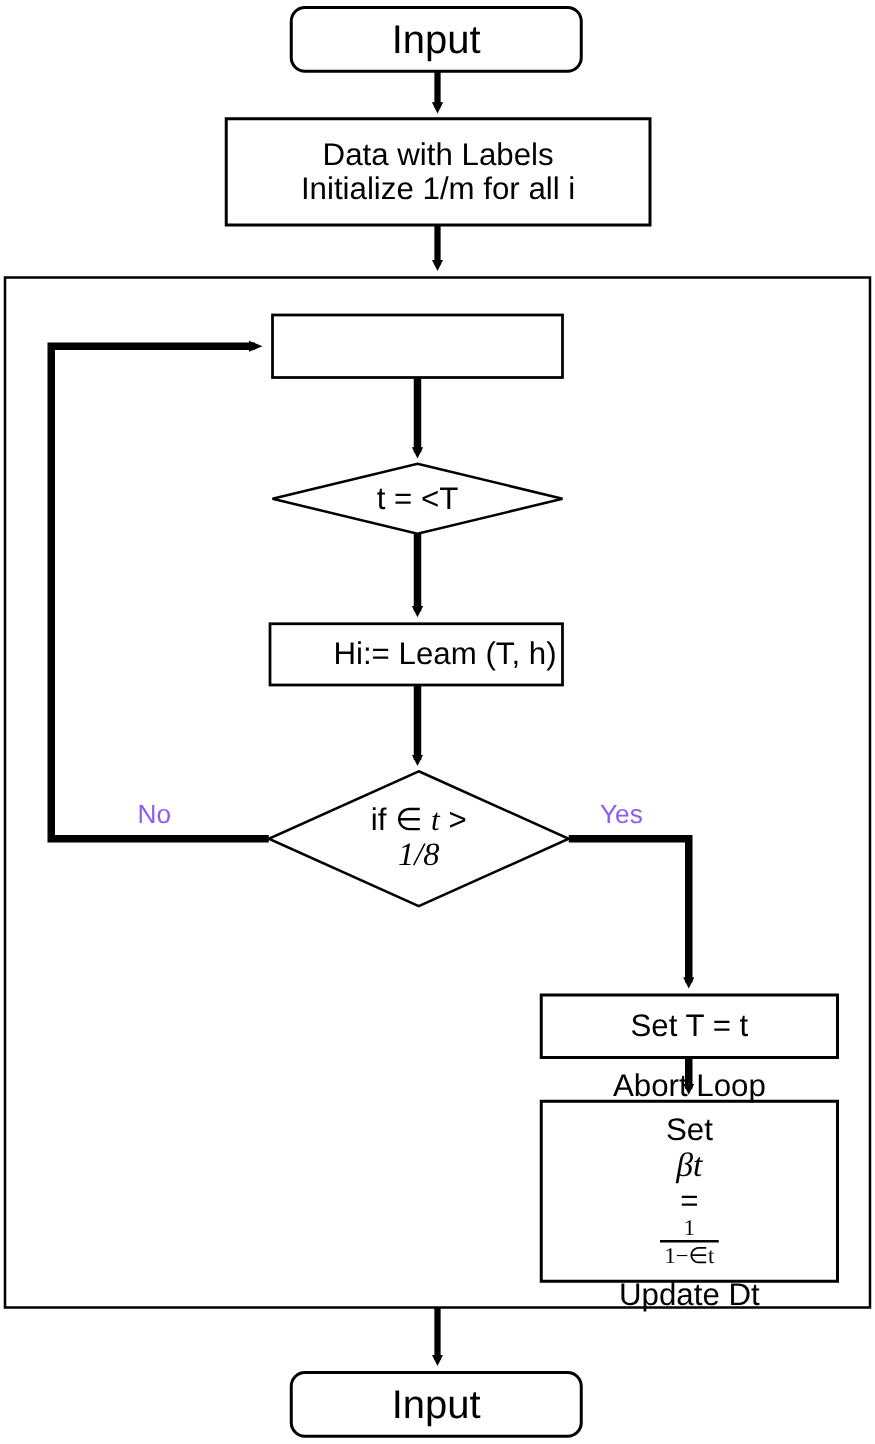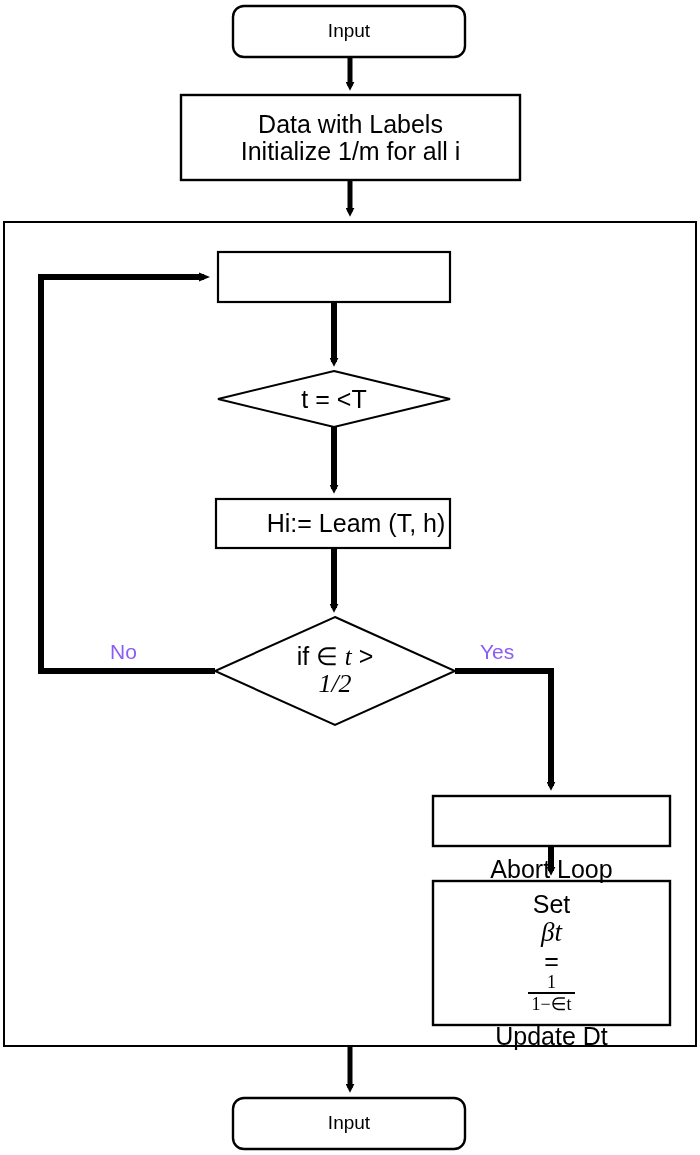--- a/index.html
+++ b/index.html
@@ -35,21 +35,21 @@
     line-height: 1.08;
     white-space: nowrap;
     pointer-events: none;
   }
   .edge-label {
     position: absolute;
     font-size: 21px;
     color: #8b5cf6;
     white-space: nowrap;
   }
-  .fsize-26 { font-size: 19px; text-align: center; }
+  .fsize-26 { font-size: 32px; text-align: center; }
   .fsize-25 { font-size: 25px; }
   .italic-var { font-style: italic; font-family: "Liberation Serif", serif; }
   .greek { font-style: italic; font-family: "Liberation Serif", serif; }
   .frac {
     display: inline-flex;
     flex-direction: column;
     align-items: center;
     justify-content: center;
     vertical-align: middle;
     margin: 0 2px;
@@ -145,23 +145,26 @@
   </div>
 
   <div class="node-text fsize-25" style="left:216px; top:499px; width:280px; height:49px;">
     <span>Hi:= Leam (T, h)</span>
   </div>
 
   <div class="node-text fsize-25" style="left:215px; top:617px; width:240px; height:108px;">
     <span>
       <span>if ∈ </span><span class="italic-var">t</span><span> &gt;</span>
     </span>
-    <span class="italic-var" style="font-size:26px;">1/2</span>
+    <span class="italic-var" style="font-size:26px;">1/8</span>
   </div>
 
+  <div class="node-text fsize-25" style="left:433px; top:796px; width:237px; height:50px;">
+    <span>Set T = t</span>
+  </div>
 
   <div class="node-text fsize-25" style="left:433px; top:881px; width:237px; height:144px; gap:8px;">
     <span>Abort Loop</span>
     <span class="eqrow">
       <span>Set </span>
         <span class="greek" style="font-size:27px;">βt</span>
         <span> = </span>
       <span class="frac">
         <span class="num">1</span>
         <span class="den">1−∈t</span>

